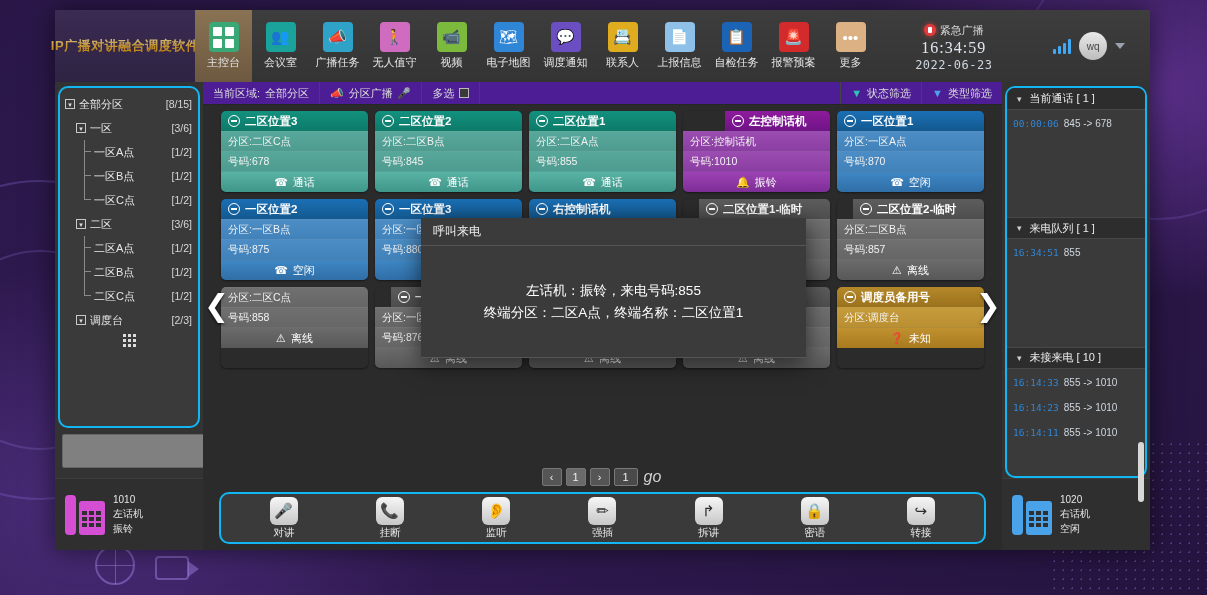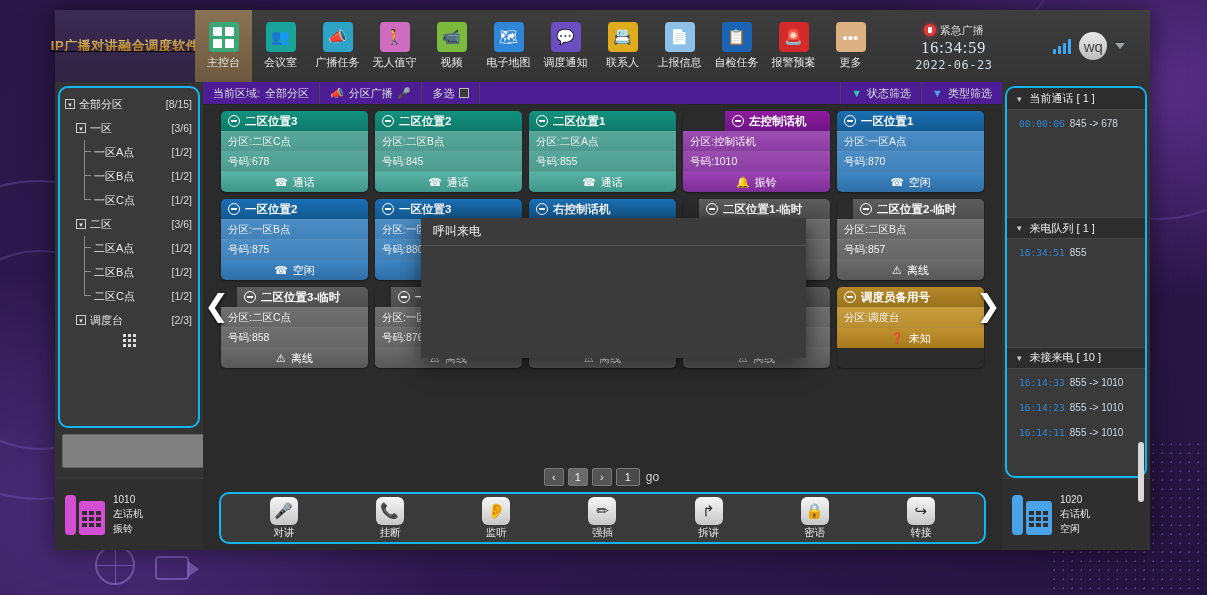--- a/index.html
+++ b/index.html
@@ -45,21 +45,20 @@
   }
   
   .topbar{
     position:relative; height:72px;
     background:linear-gradient(180deg,#3d3d3d 0%,#343434 100%);
     display:flex; align-items:stretch;
   }
   .logo-wrap{
     width:140px; display:flex; align-items:center; justify-content:center;
     background:linear-gradient(180deg,#3a2b52 0%,#2f2444 100%);
-    text-decoration:underline;
   }
   .logo-text{
     font-size:13px; font-weight:bold; letter-spacing:.5px;
     background:linear-gradient(180deg,#ffe9a8 0%,#f0b133 55%,#d88f10 100%);
     -webkit-background-clip:text; background-clip:text; color:transparent;
     text-shadow:0 0 1px rgba(0,0,0,.2);
     white-space:nowrap;
   }
   .navs{ display:flex; align-items:center; flex:1; }
   .nav-item{
@@ -87,21 +86,21 @@
   .clk{ font-size:16px; color:#dfe6ef; letter-spacing:1px; font-family:Liberation Serif, serif; }
   .dte{ font-size:12px; color:#cdd6e0; letter-spacing:.5px; font-family:"DejaVu Sans Mono",monospace; }
 
   .user-zone{ width:130px; display:flex; align-items:center; justify-content:center; gap:8px; }
   .signal{ display:flex; align-items:flex-end; gap:2px; height:16px; }
   .signal i{ width:3px; background:#3fa9f5; border-radius:1px; }
   .avatar{
     width:28px;height:28px;border-radius:50%;
     background:linear-gradient(180deg,#e9e9e9,#bdbdbd);
     display:flex;align-items:center;justify-content:center;
-    font-size:15px;color:#444;
+    font-size:10px;color:#444;
   }
   .caret-d{ width:0;height:0;border-left:5px solid transparent;border-right:5px solid transparent;border-top:6px solid #9aa3ad; }
 
   
   .body{ display:flex; height:468px; background:#2b2b2b; }
 
   
   .left{
     width:148px; background:#333; position:relative;
     display:flex; flex-direction:column;
@@ -240,21 +239,21 @@
   }
   .pg-btn{
     min-width:20px;height:18px;background:#555;border:1px solid #777;border-radius:2px;
     display:flex;align-items:center;justify-content:center;color:#eee;cursor:pointer;font-size:11px;
   }
   .pg-btn.cur{ background:#6a6a6a; }
   .pg-input{
     width:24px;height:18px;background:#4a4a4a;border:1px solid #7a7a7a;border-radius:2px;
     color:#eee;font-size:11px;text-align:center;
   }
-  .pg-go{ color:#d0d0d0;font-size:12px;cursor:pointer;padding:0 2px;}
+  .pg-go{ color:#d0d0d0;font-size:16px;cursor:pointer;padding:0 2px;font-style:italic;}
 
   .toolbar-wrap{ height:60px; padding:2px 16px 6px 16px; }
   .toolbar{
     height:52px; border:2px solid #12b6f3; border-radius:10px; background:#3a3a3a;
     display:flex; align-items:center; justify-content:space-around; padding:0 10px;
   }
   .tool{
     display:flex;flex-direction:column;align-items:center;gap:1px;cursor:pointer;width:64px;
   }
   .tool-ic{
@@ -273,21 +272,21 @@
     border:2px solid #12b6f3; border-radius:10px; background:#3a3a3a;
     display:flex; flex-direction:column; overflow:hidden;
   }
   .rsec{ display:flex; flex-direction:column; flex:1; min-height:0; }
   .rsec-hd{
     height:22px; display:flex; align-items:center; gap:8px; padding:0 10px;
     background:#2d2d2d; font-size:11px; color:#ececec; cursor:pointer;
     border-bottom:1px solid #484848;
   }
   .rsec-hd .cv{ font-size:9px; color:#cfcfcf;}
-  .rsec-bd{ flex:1; padding:8px 12px; overflow:hidden; }
+  .rsec-bd{ flex:1; padding:8px 6px; overflow:hidden; }
   .rrow{ display:flex; gap:5px; font-size:10px; margin-bottom:14px; white-space:nowrap;}
   .rtime{ color:#2f86d6; font-family:"DejaVu Sans Mono",monospace; font-size:9.5px;}
   .rtxt{ color:#cfd6dd; }
   .rsec + .rsec .rsec-hd{ border-top:1px solid #484848; }
   .rscroll{
     position:absolute; right:6px; top:360px; width:6px; height:60px;
     background:#d8d8d8; border-radius:3px;
   }
 
   
@@ -653,24 +652,20 @@
                 <span>二区位置2-临时</span>
               </div>
               <div class="card-row">分区:二区B点</div>
               <div class="card-row">号码:857</div>
               <div class="card-ft">
                 <span>⚠</span>
                 <span>离线</span>
               </div>
             </div>
             <div class="card st-off">
-              <div class="card-hd">
-                <span class="dev"></span>
-                <span>二区位置3-临时</span>
-              </div>
               <div class="card-row">分区:二区C点</div>
               <div class="card-row">号码:858</div>
               <div class="card-ft">
                 <span>⚠</span>
                 <span>离线</span>
               </div>
             </div>
             <div class="card st-off">
               <div class="card-hd">
                 <span class="dev"></span>
@@ -831,14 +826,18 @@
           <div>1020</div>
           <div>右话机</div>
           <div>空闲</div>
         </span>
       </div>
     </div>
   </div>
 
   <div class="modal">
     <div class="modal-hd">呼叫来电</div>
+    <div class="modal-bd">
+      <div>左话机：振铃，来电号码:855</div>
+      <div>终端分区：二区A点，终端名称：二区位置1</div>
+    </div>
   </div>
 </div>
 
 </body></html>

